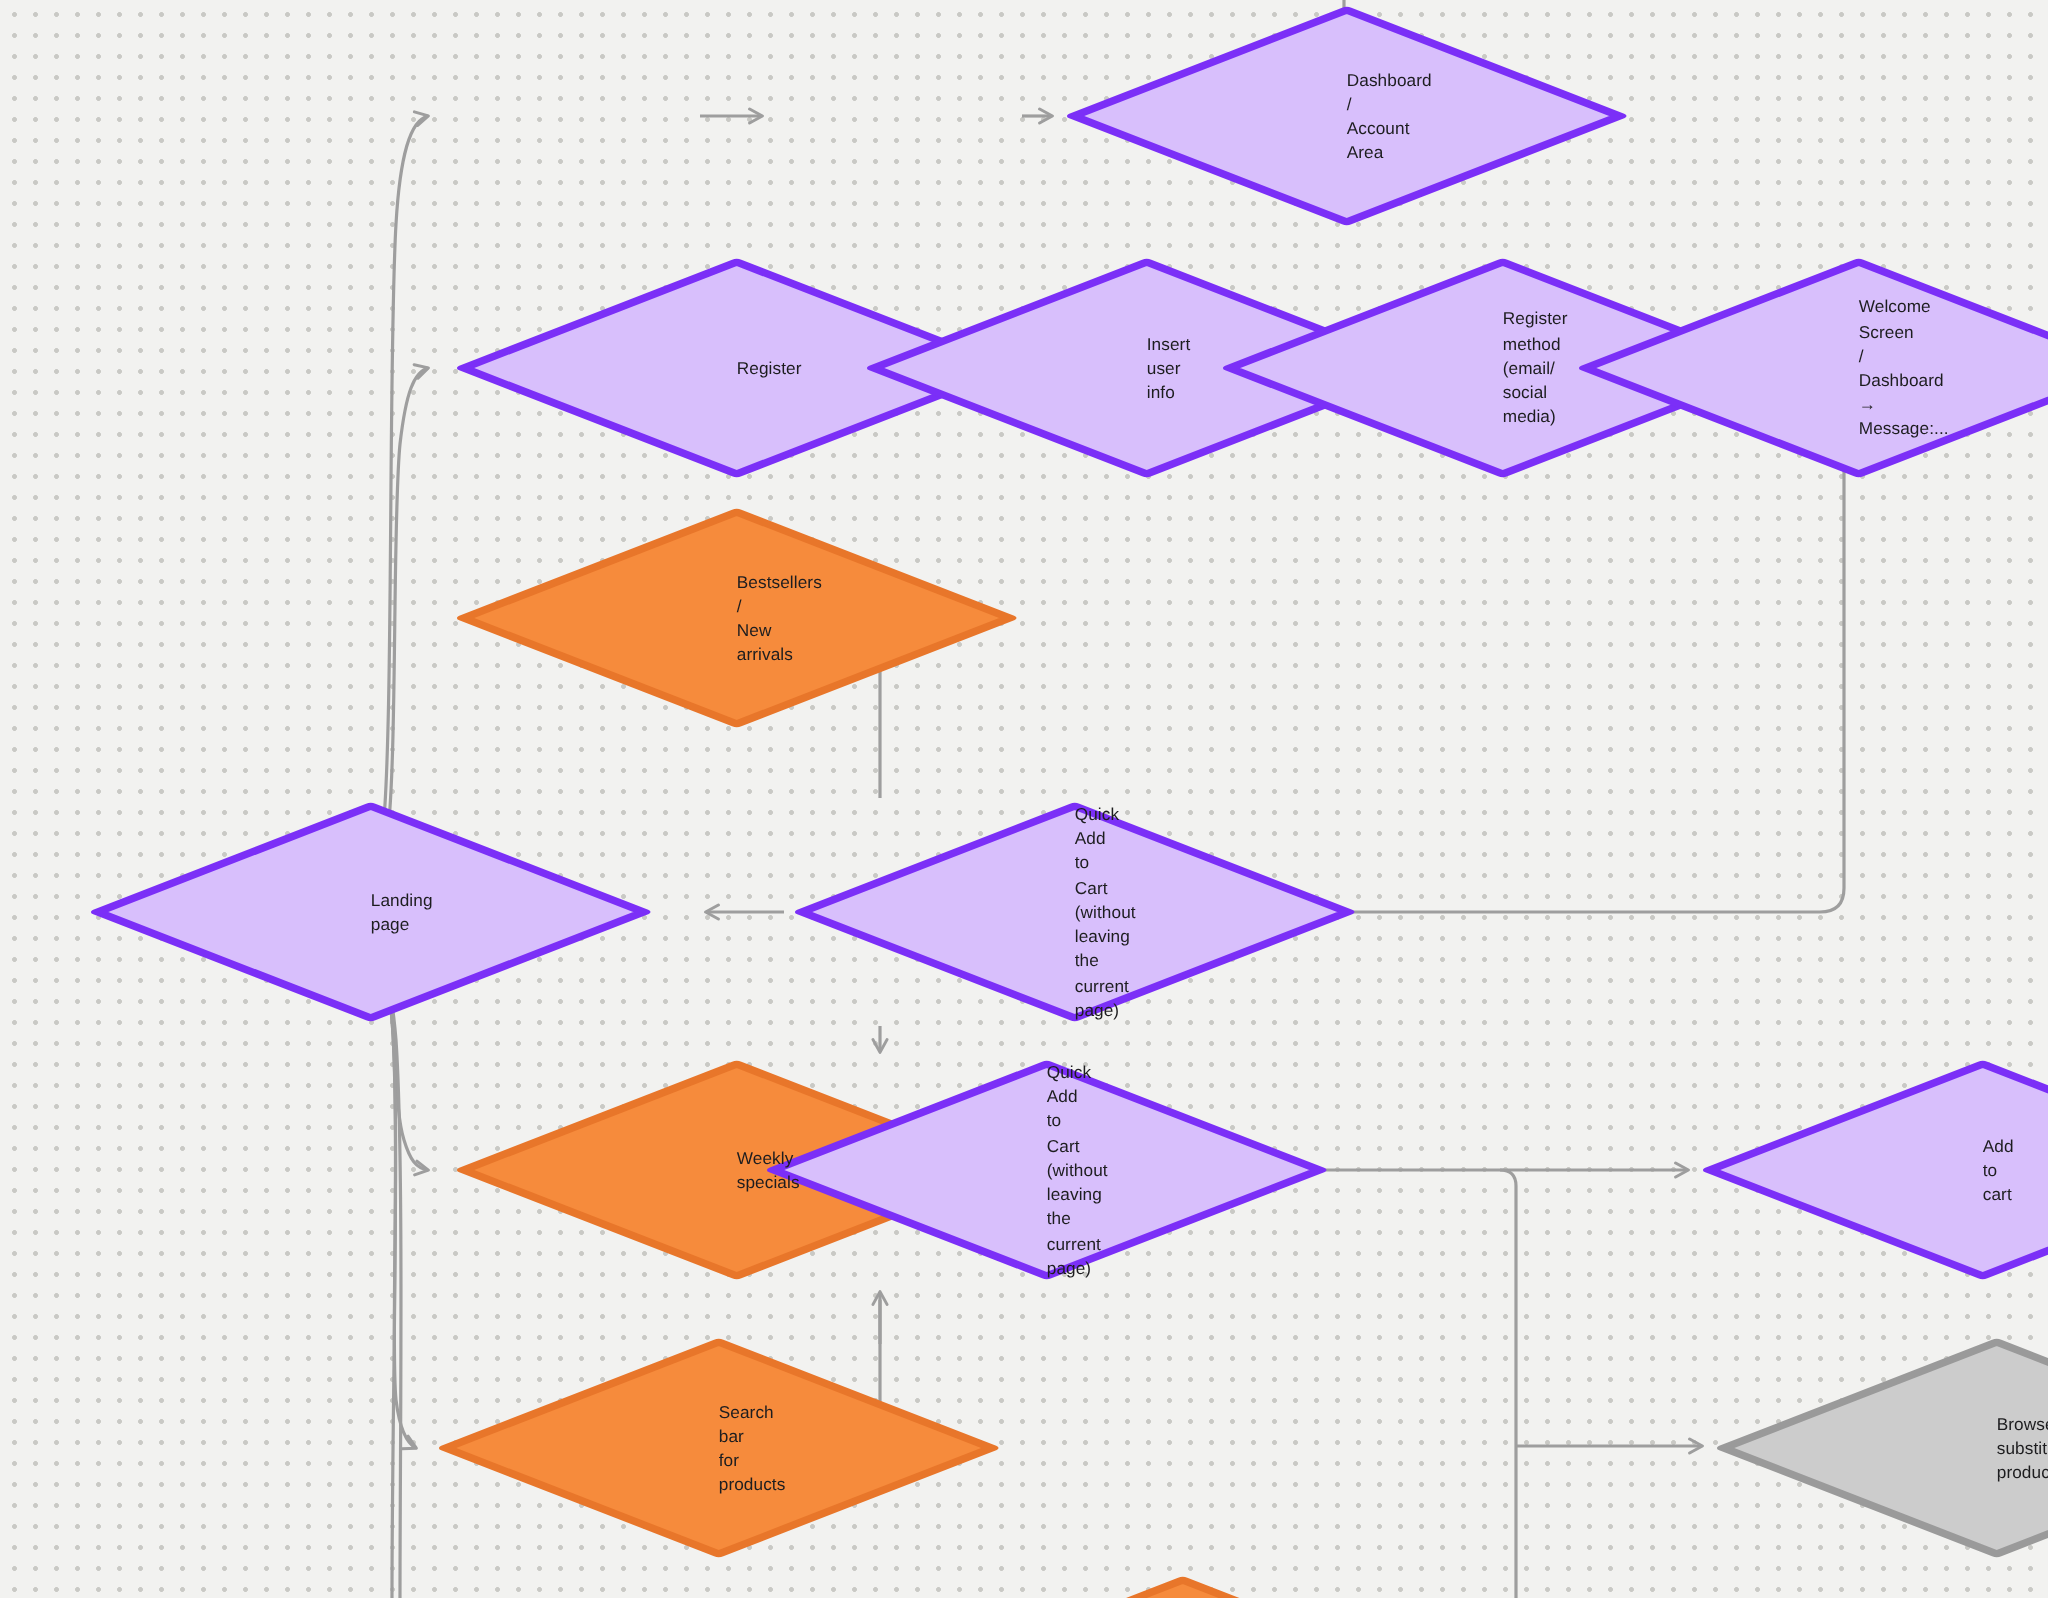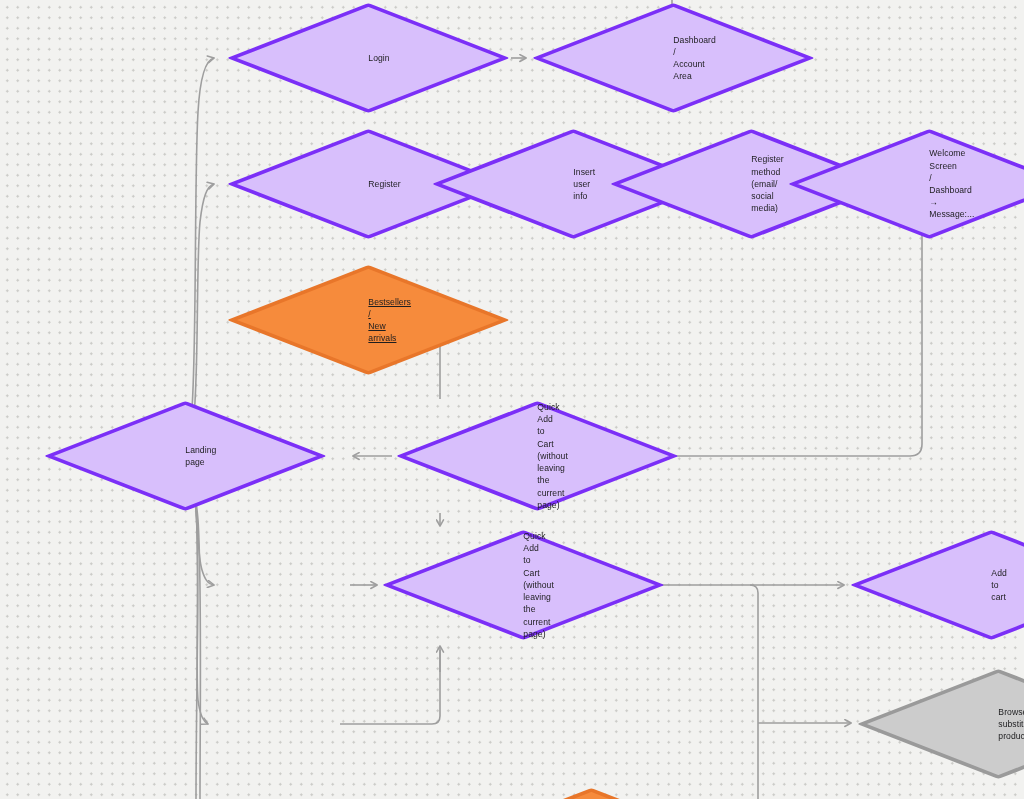--- a/index.html
+++ b/index.html
@@ -111,26 +111,20 @@
     <path class="e ea" d="M505,585 L526,585"></path>
     <path class="e ea" d="M655,585 L844,585"></path>
 
     <path class="e" d="M750,585 Q758,585 758,593 L758,799"></path>
     <path class="e ea" d="M758,723 L851,723"></path>
 
     <path class="e" d="M340,724 L432,724 Q440,724 440,716 L440,650"></path>
     <path class="e ea" d="M440,672 L440,646"></path>
   </svg>
 
-  <div class="node purple" style="left: 225px; top: 2px; width: 124px; height: 112px;">
-    <svg class="shape" viewBox="0 0 124 112" preserveAspectRatio="none">
-      <polygon points="62,3 121,56 62,109 3,56" stroke-width="3" stroke-linejoin="round"></polygon>
-    </svg>
-    <span class="label">Login</span>
-  </div>
 
 
   <div class="node purple" style="left: 530px; top: 2px; width: 124px; height: 112px;">
     <svg class="shape" viewBox="0 0 124 112" preserveAspectRatio="none">
       <polygon points="62,3 121,56 62,109 3,56" stroke-width="3" stroke-linejoin="round"></polygon>
     </svg>
     <span class="label">Dashboard /
 Account Area</span>
   </div>
 
@@ -163,21 +157,21 @@
   <div class="node purple" style="left: 786px; top: 128px; width: 124px; height: 112px;">
     <svg class="shape" viewBox="0 0 124 112" preserveAspectRatio="none">
       <polygon points="62,3 121,56 62,109 3,56" stroke-width="3" stroke-linejoin="round"></polygon>
     </svg>
     <span class="label">Welcome
 Screen /
 Dashboard
 → Message:...</span>
   </div>
 
-  <div class="node orange" style="left: 225px; top: 264px; width: 124px; height: 112px; text-decoration: underline;">
+  <div class="node orange" style="left: 225px; top: 253px; width: 124px; height: 112px;">
     <svg class="shape" viewBox="0 0 124 112" preserveAspectRatio="none">
       <polygon points="62,3 121,56 62,109 3,56" stroke-width="3" stroke-linejoin="round"></polygon>
     </svg>
     <span class="label">Bestsellers /
 New arrivals</span>
   </div>
 
   <div class="node purple" style="left: 42px; top: 400px; width: 124px; height: 112px;">
     <svg class="shape" viewBox="0 0 124 112" preserveAspectRatio="none">
       <polygon points="62,3 121,56 62,109 3,56" stroke-width="3" stroke-linejoin="round"></polygon>
@@ -189,39 +183,53 @@
   <div class="node purple" style="left: 394px; top: 400px; width: 124px; height: 112px;">
     <svg class="shape" viewBox="0 0 124 112" preserveAspectRatio="none">
       <polygon points="62,3 121,56 62,109 3,56" stroke-width="3" stroke-linejoin="round"></polygon>
     </svg>
     <span class="label">Quick Add to
 Cart (without
 leaving the
 current page)</span>
   </div>
 
+  <div class="node orange" style="left: 225px; top: 529px; width: 124px; height: 112px;">
+    <svg class="shape" viewBox="0 0 124 112" preserveAspectRatio="none">
+      <polygon points="62,3 121,56 62,109 3,56" stroke-width="3" stroke-linejoin="round"></polygon>
+    </svg>
+    <span class="label">Weekly
+specials</span>
+  </div>
 
   <div class="node purple" style="left: 380px; top: 529px; width: 124px; height: 112px;">
     <svg class="shape" viewBox="0 0 124 112" preserveAspectRatio="none">
       <polygon points="62,3 121,56 62,109 3,56" stroke-width="3" stroke-linejoin="round"></polygon>
     </svg>
     <span class="label">Quick Add to
 Cart (without
 leaving the
 current page)</span>
   </div>
 
 
   <div class="node purple" style="left: 848px; top: 529px; width: 124px; height: 112px;">
     <svg class="shape" viewBox="0 0 124 112" preserveAspectRatio="none">
       <polygon points="62,3 121,56 62,109 3,56" stroke-width="3" stroke-linejoin="round"></polygon>
     </svg>
     <span class="label">Add to cart</span>
   </div>
 
+  <div class="node orange" style="left: 216px; top: 668px; width: 124px; height: 112px;">
+    <svg class="shape" viewBox="0 0 124 112" preserveAspectRatio="none">
+      <polygon points="62,3 121,56 62,109 3,56" stroke-width="3" stroke-linejoin="round"></polygon>
+    </svg>
+    <span class="label">Search bar for
+products</span>
+  </div>
 
   <div class="node gray" style="left: 855px; top: 668px; width: 124px; height: 112px;">
     <svg class="shape" viewBox="0 0 124 112" preserveAspectRatio="none">
       <polygon points="62,3 121,56 62,109 3,56" stroke-width="3" stroke-linejoin="round"></polygon>
     </svg>
     <span class="label">Browse
 substitute
 products</span>
   </div>
 

